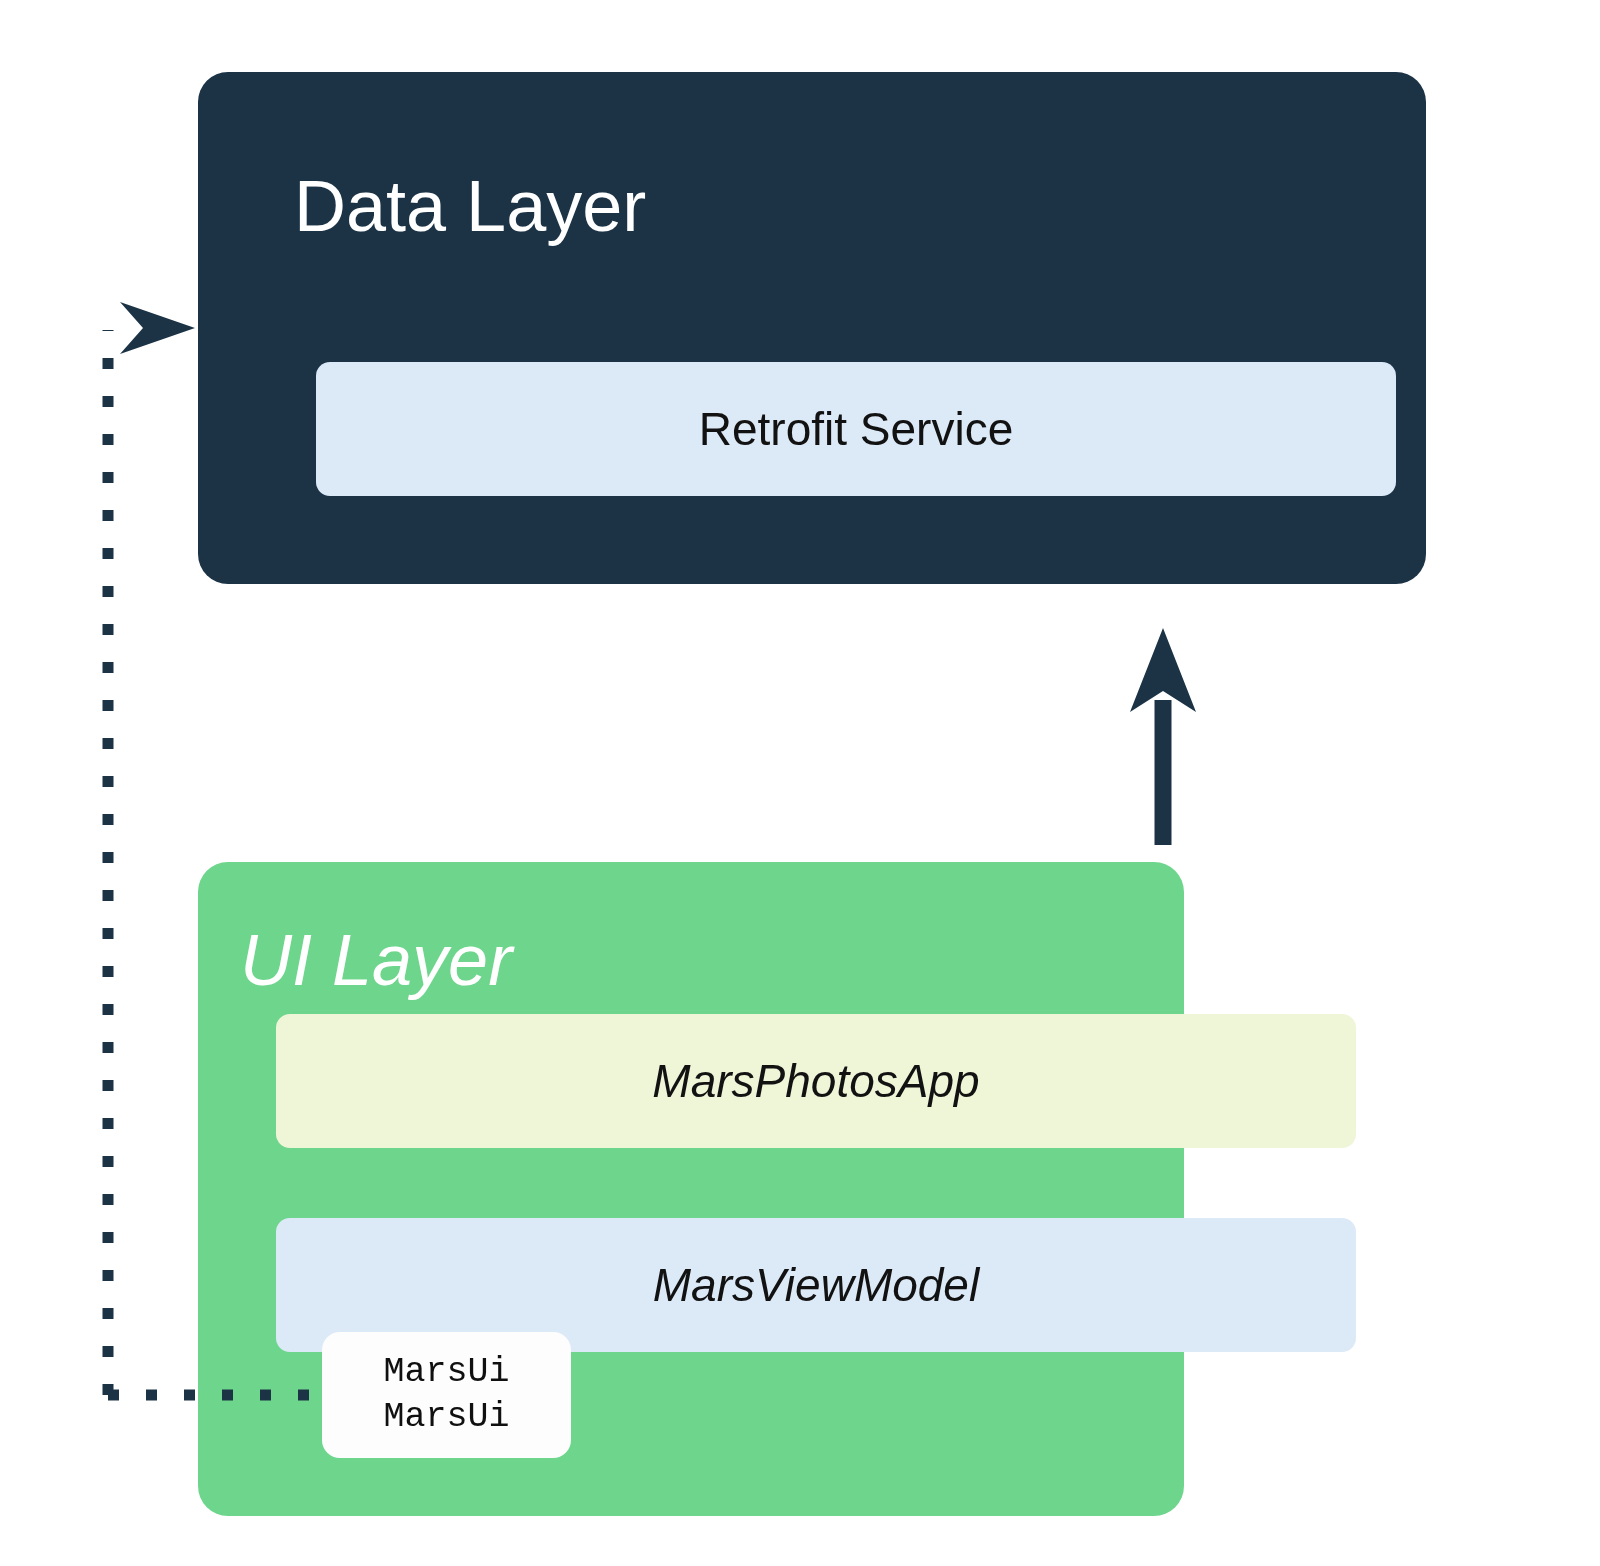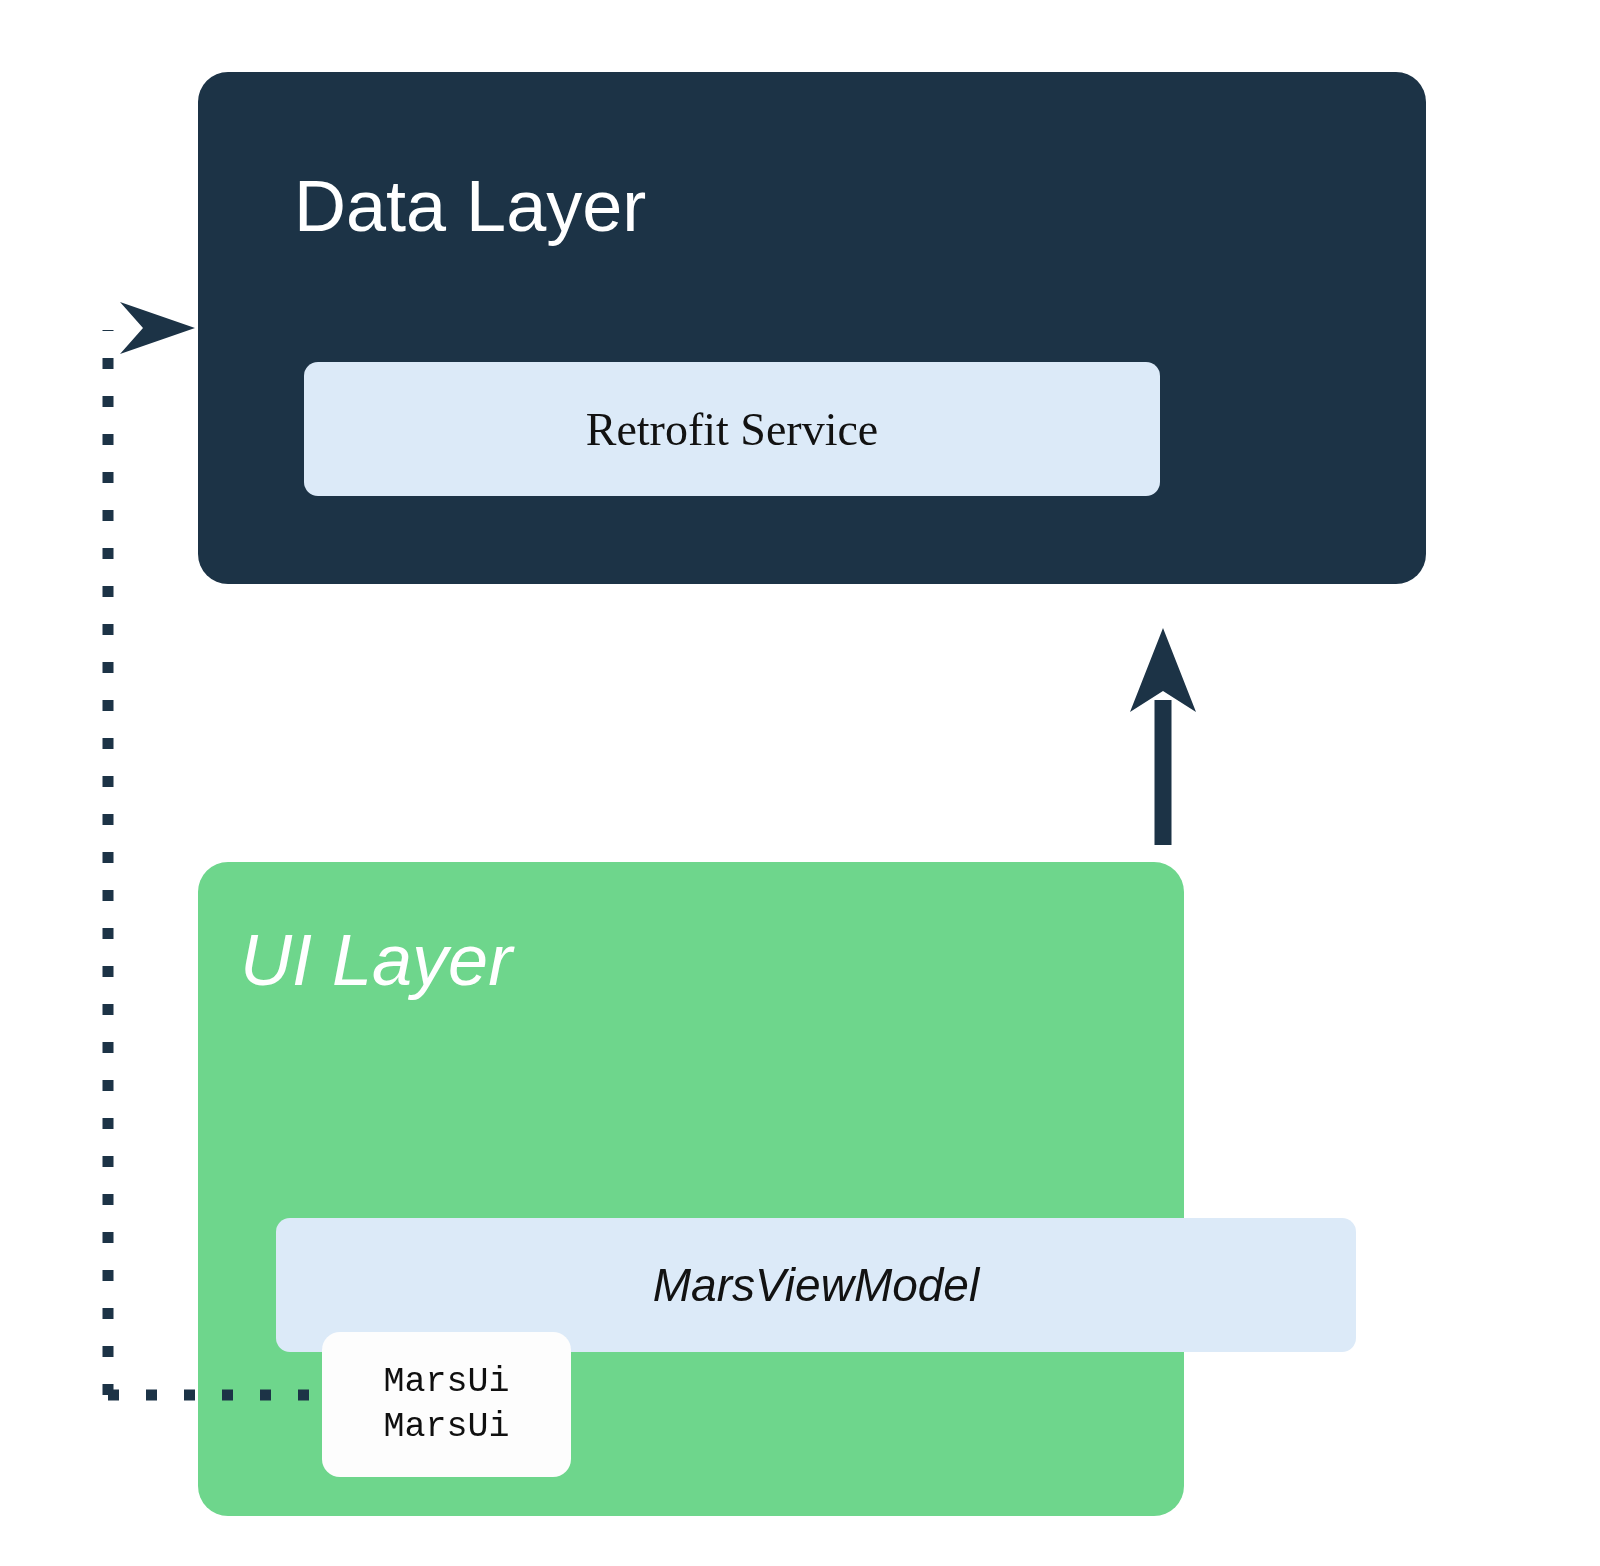--- a/index.html
+++ b/index.html
@@ -66,26 +66,25 @@
     border-radius: 14px;
     display: flex;
     align-items: center;
     justify-content: center;
     color: #121212;
     font-size: 46px;
     font-weight: 400;
     white-space: nowrap;
   }
   #retrofit-service {
-    left: 106px;
+    left: 118px;
     top: 290px;
-    width: 856px;
+    width: 1080px;
     height: 134px;
     background: #dceaf8;
-    font-family: Liberation Serif, serif;
   }
   #mars-photos-app {
     left: 78px;
     top: 152px;
     width: 1080px;
     height: 134px;
     background: #eff5d7;
   }
   #mars-view-model {
     left: 78px;
@@ -94,21 +93,21 @@
     height: 134px;
     background: #dceaf8;
   }
 
   
   #mars-ui-state {
     position: absolute;
     left: 322px;
     top: 1332px;
     width: 249px;
-    height: 145px;
+    height: 126px;
     background: #fdfdfd;
     border-radius: 18px;
     display: flex;
     flex-direction: column;
     align-items: center;
     justify-content: center;
     font-family: "Liberation Mono", "DejaVu Sans Mono", monospace;
     font-size: 35px;
     line-height: 1.28;
     color: #101010;
@@ -140,20 +139,21 @@
     <path d="M 195 328 L 120 302 L 143 328 L 120 354 Z" fill="#1c3346"></path>
   </svg>
 
   <div class="layer-box" id="data-layer" style="background: rgb(28, 51, 70);">
     <div class="layer-title">Data Layer</div>
     <div class="component-box" id="retrofit-service" style="background: rgb(220, 234, 248);">Retrofit Service</div>
   </div>
 
   <div class="layer-box" id="ui-layer" style="background: rgb(110, 214, 140);">
     <div class="layer-title">UI Layer</div>
+    <div class="component-box" id="mars-photos-app" style="background: rgb(239, 245, 215);">MarsPhotosApp</div>
     <div class="component-box" id="mars-view-model" style="background: rgb(220, 234, 248); text-align: center;">MarsViewModel</div>
   </div>
 
   <div id="mars-ui-state" style="background: rgb(253, 253, 253);">
     <span>MarsUi</span>
     <span>MarsUi</span>
   </div>
 
   <svg id="arrows" width="1600" height="1566">
 

